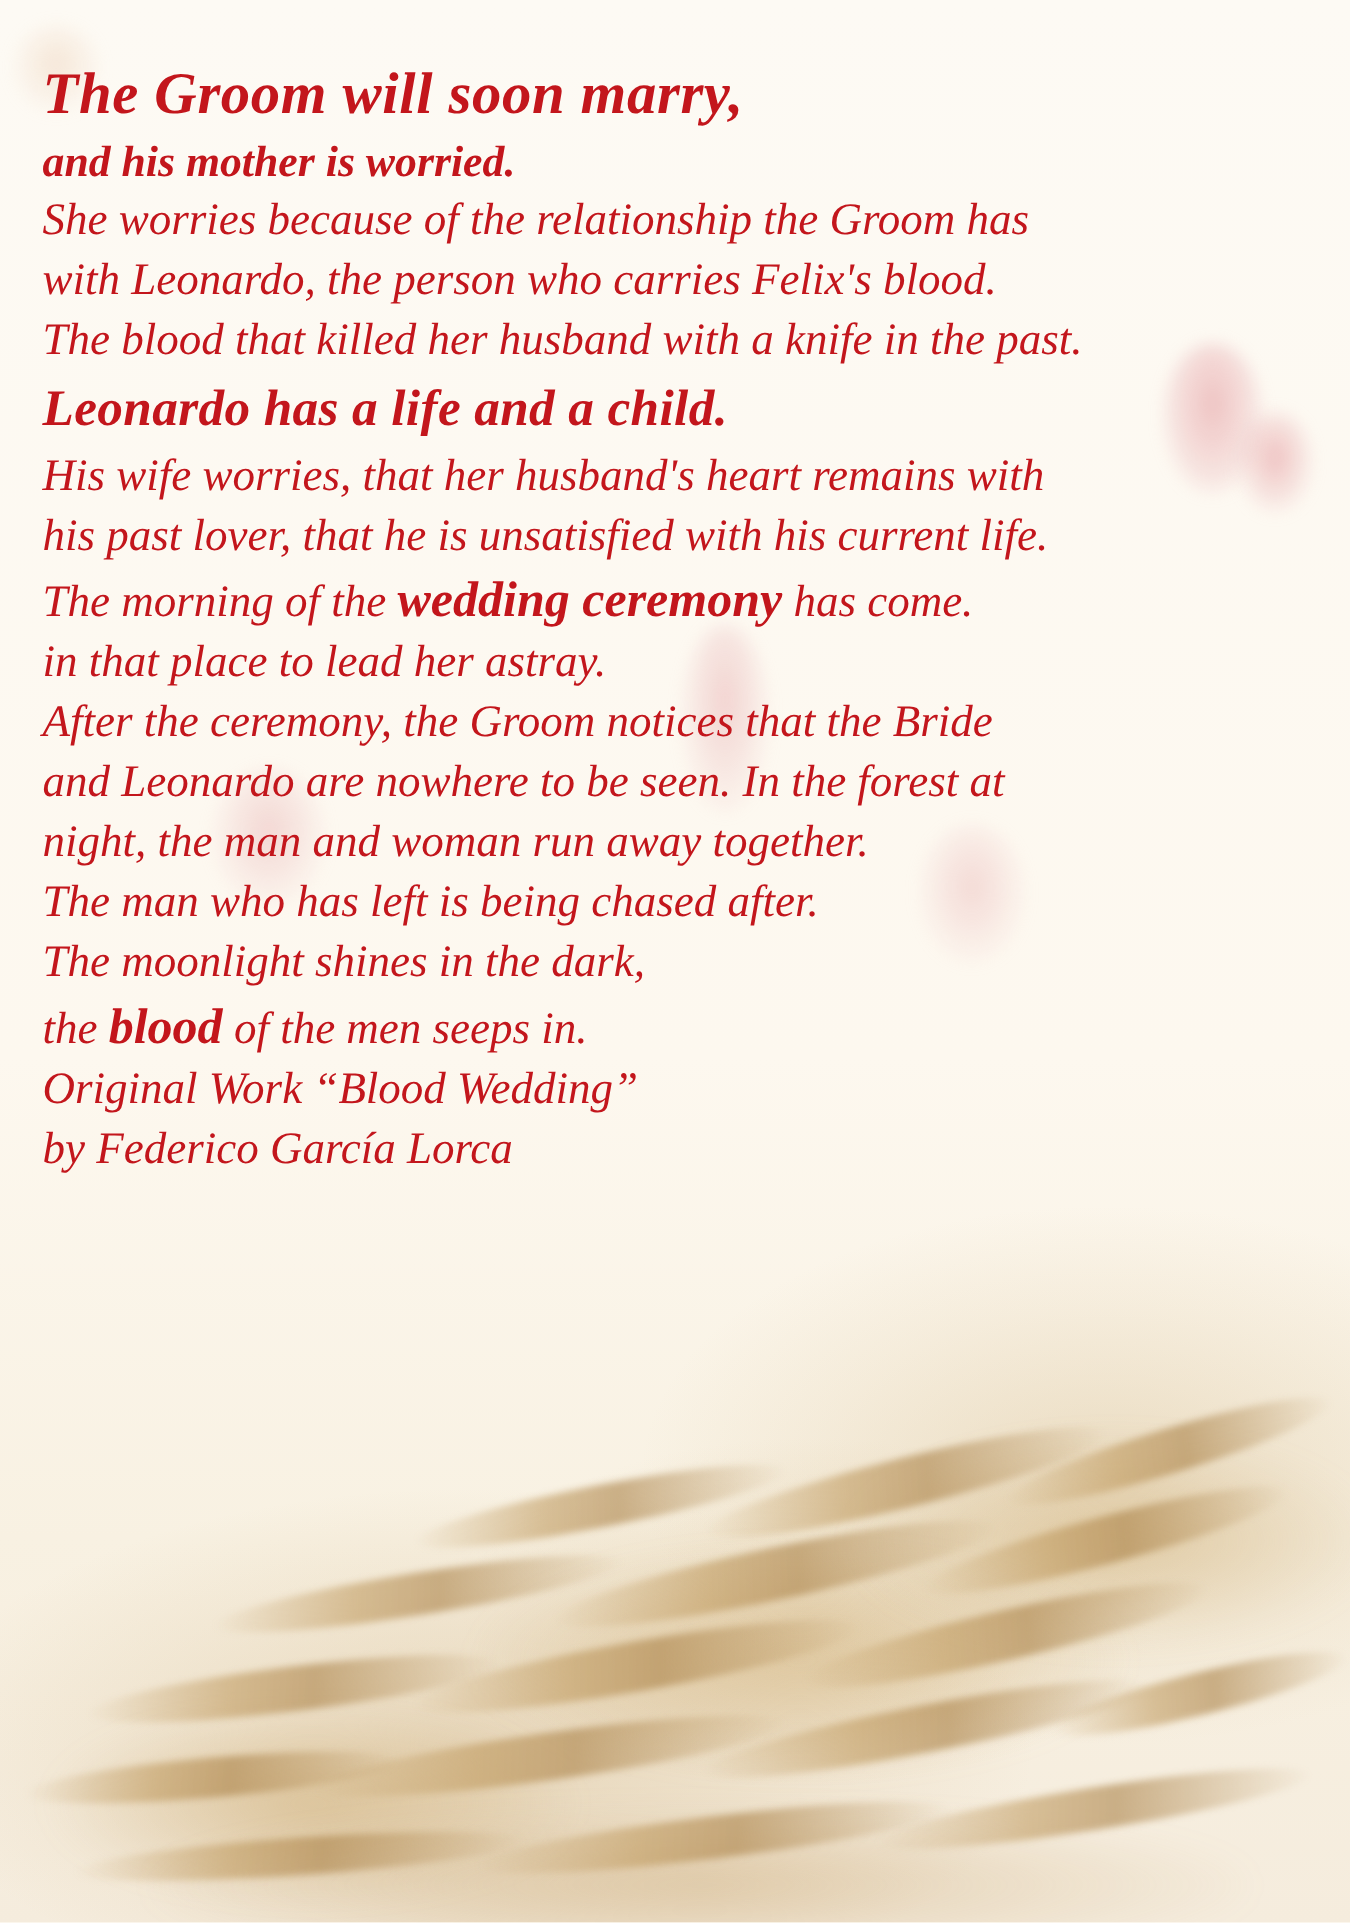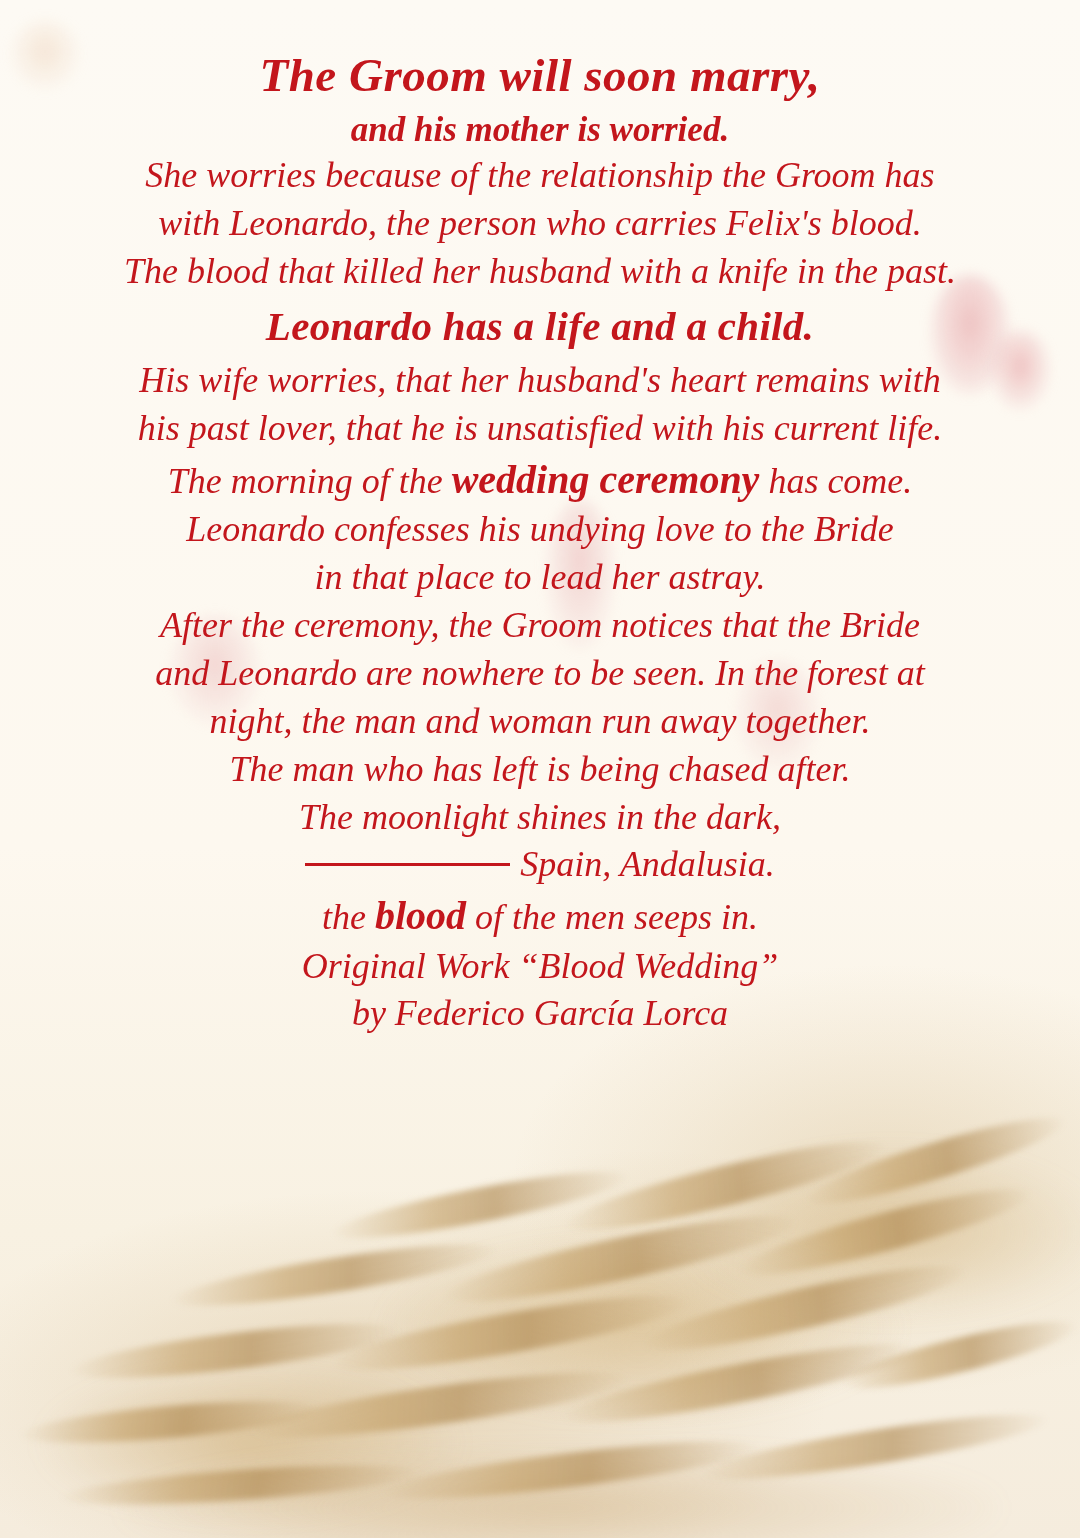--- a/index.html
+++ b/index.html
@@ -54,21 +54,21 @@
     position: absolute;
     border-radius: 50%;
     filter: blur(6px);
     pointer-events: none;
   }
 
   #text-block {
     position: relative;
     z-index: 5;
     padding: 46px 34px 0 34px;
-    text-align: center;
+    text-align: left;
     color: #c3161c;
   }
 
   .line {
     font-style: italic;
     font-size: 35px;
     line-height: 1.33;
     color: #c3161c;
     white-space: nowrap;
   }
@@ -161,29 +161,27 @@
     <div class="line body">with Leonardo, the person who carries Felix's blood.</div>
     <div class="line body">The blood that killed her husband with a knife in the past.</div>
 
     <div class="line emph">Leonardo has a life and a child.</div>
 
     <div class="line body">His wife worries, that her husband's heart remains with</div>
     <div class="line body">his past lover, that he is unsatisfied with his current life.</div>
 
     <div class="line body"><span>The morning of the </span><span class="big-b">wedding ceremony</span><span> has come.</span></div>
 
-    <div class="line body">Leonardo confesses his undying love to the Bride</div>
     <div class="line body">in that place to lead her astray.</div>
     <div class="line body">After the ceremony, the Groom notices that the Bride</div>
     <div class="line body">and Leonardo are nowhere to be seen. In the forest at</div>
     <div class="line body">night, the man and woman run away together.</div>
     <div class="line body">The man who has left is being chased after.</div>
     <div class="line body">The moonlight shines in the dark,</div>
 
-    <div class="line body"><span class="rule"></span><span>Spain, Andalusia.</span></div>
 
 
     <div class="line body"><span>the </span><span class="big-b">blood</span><span> of the men seeps in.</span></div>
 
     <div class="line credit">Original Work “Blood Wedding”</div>
     <div class="line credit">by Federico García Lorca</div>
 
   </div>
 </div>
 

